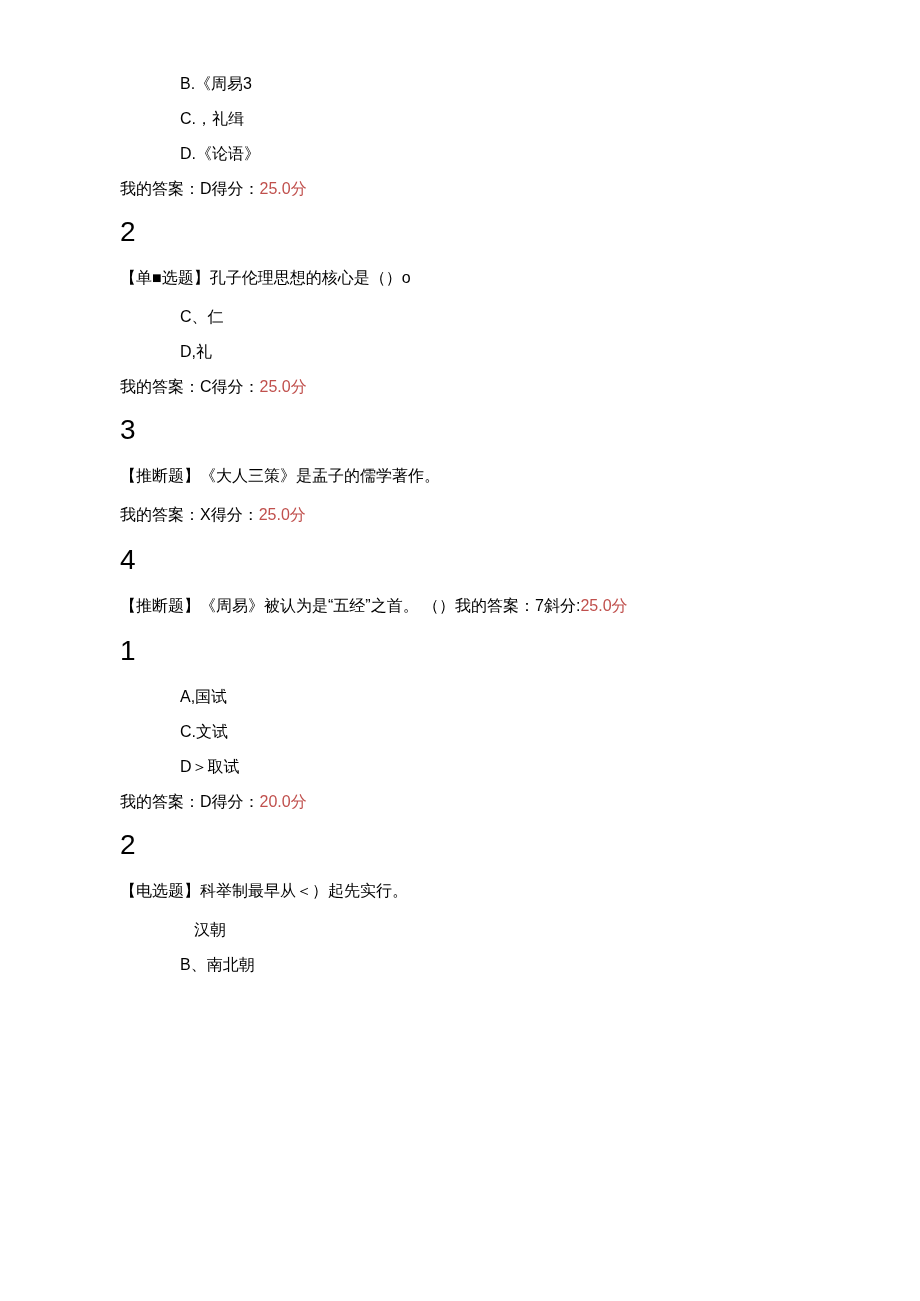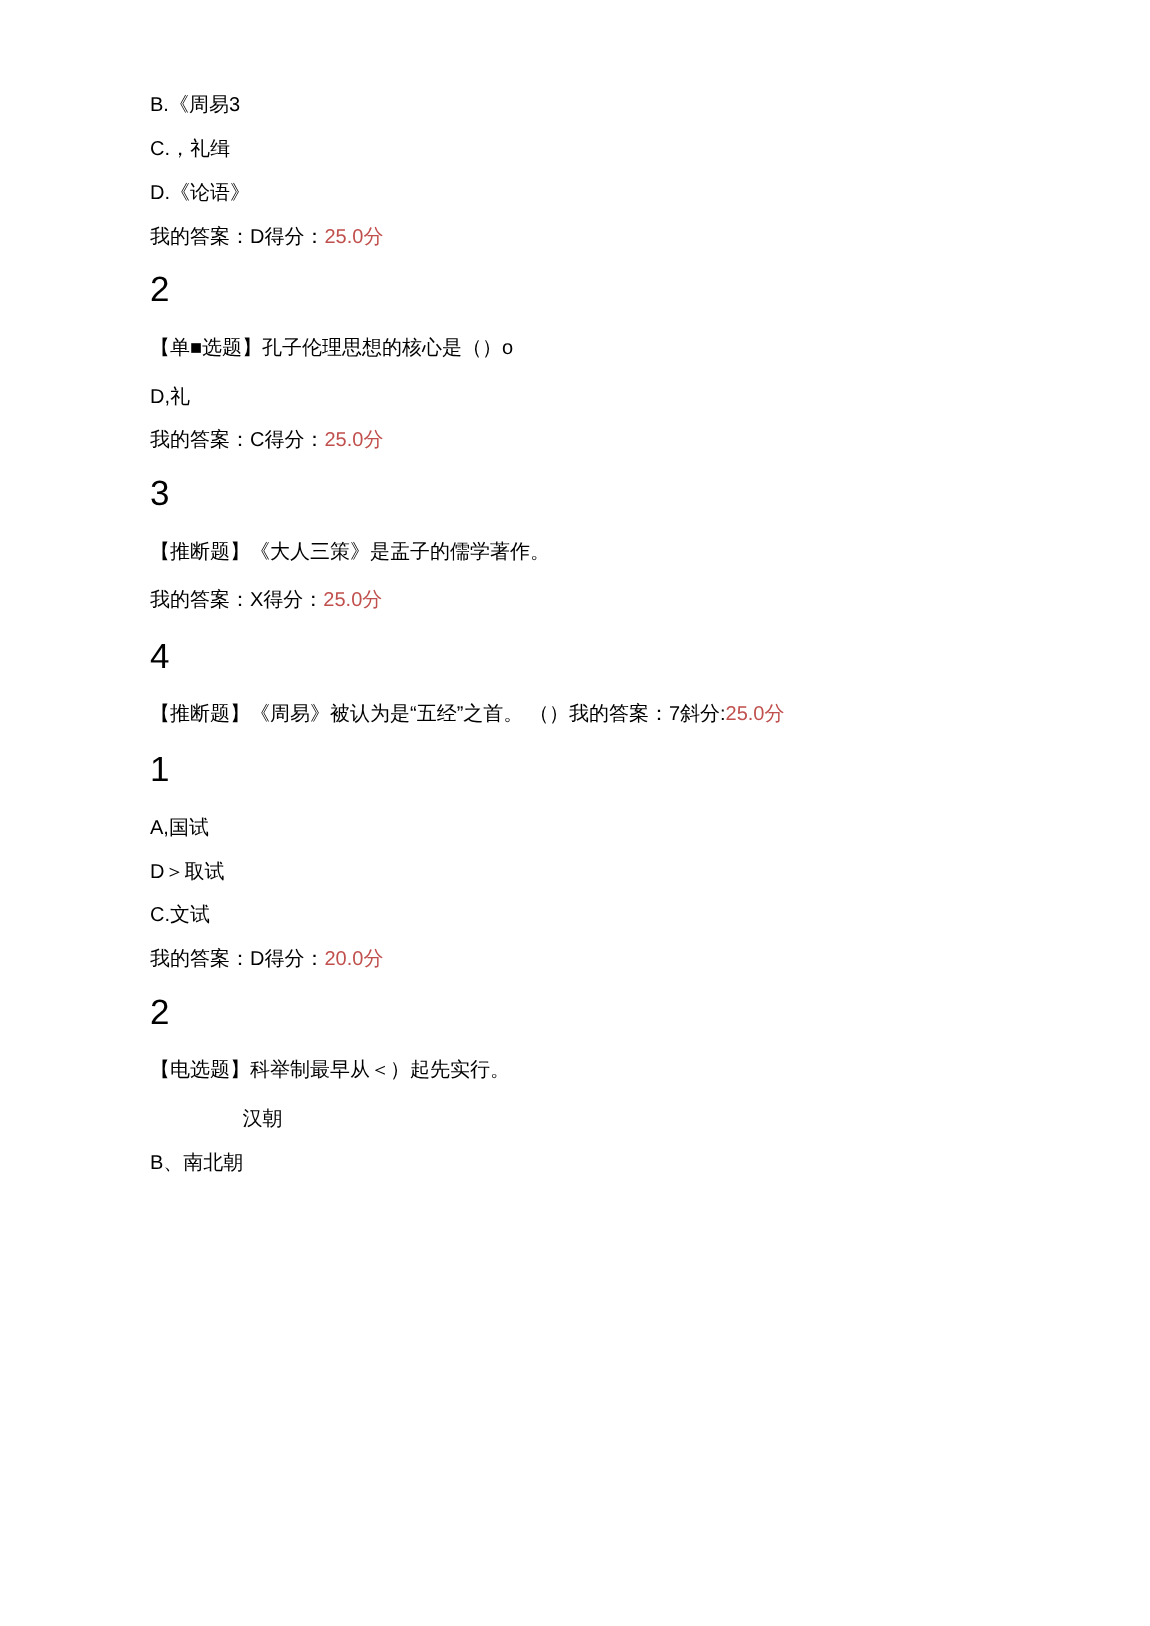--- a/index.html
+++ b/index.html
@@ -8,20 +8,21 @@
     background: #ffffff;
     font-family: "Microsoft YaHei", "SimSun", sans-serif;
     font-size: 16px;
     color: #000;
     width: 920px;
   }
   .page {
     padding: 60px 120px 60px 120px;
   }
   .option {
+    margin-left: 60px;
     margin-top: 14px;
     margin-bottom: 14px;
   }
   .answer {
     margin-top: 2px;
   }
   .score {
     color: #c0504d;
     text-align: center;
   }
@@ -43,20 +44,21 @@
   <div class="option">B.《周易3</div>
   <div class="option">C.，礼缉</div>
   <div class="option">D.《论语》</div>
   <div class="answer">
     <span>我的答案：D得分：</span><span class="score">25.0分</span>
   </div>
 
   <div class="qnum">2</div>
 
   <div class="qtext">【单■选题】孔子伦理思想的核心是（）o</div>
+  <div class="option">C、仁</div>
   <div class="option">D,礼</div>
   <div class="answer">
     <span>我的答案：C得分：</span><span class="score">25.0分</span>
   </div>
 
   <div class="qnum">3</div>
 
   <div class="qtext">【推断题】《大人三策》是盂子的儒学著作。</div>
   <div class="qtext">
     <span>我的答案：X得分：</span><span class="score">25.0分</span>
@@ -64,22 +66,22 @@
 
   <div class="qnum">4</div>
 
   <div class="qtext">
     <span>【推断题】《周易》被认为是“五经”之首。 （）我的答案：</span><span style="">7斜分:</span><span class="score">25.0分</span>
   </div>
 
   <div class="qnum">1</div>
 
   <div class="option">A,国试</div>
+  <div class="option">C.文试</div>
   <div class="option">D＞取试</div>
-  <div class="option">C.文试</div>
   <div class="answer">
     <span>我的答案：D得分：</span><span class="score">20.0分</span>
   </div>
 
   <div class="qnum">2</div>
 
   <div class="qtext">【电选题】科举制最早从＜）起先实行。</div>
   <div class="option" style="margin-left:74px">汉朝</div>
   <div class="option">B、南北朝</div>
 

